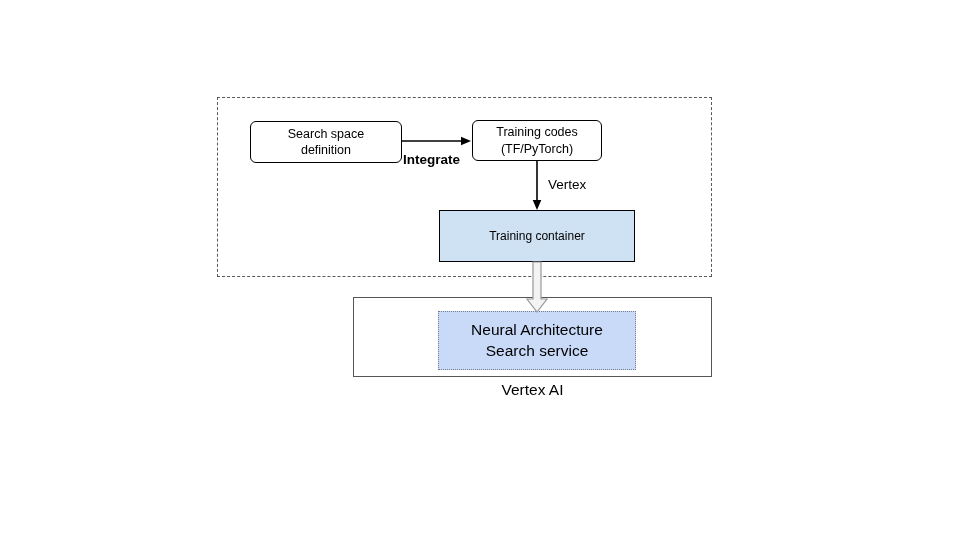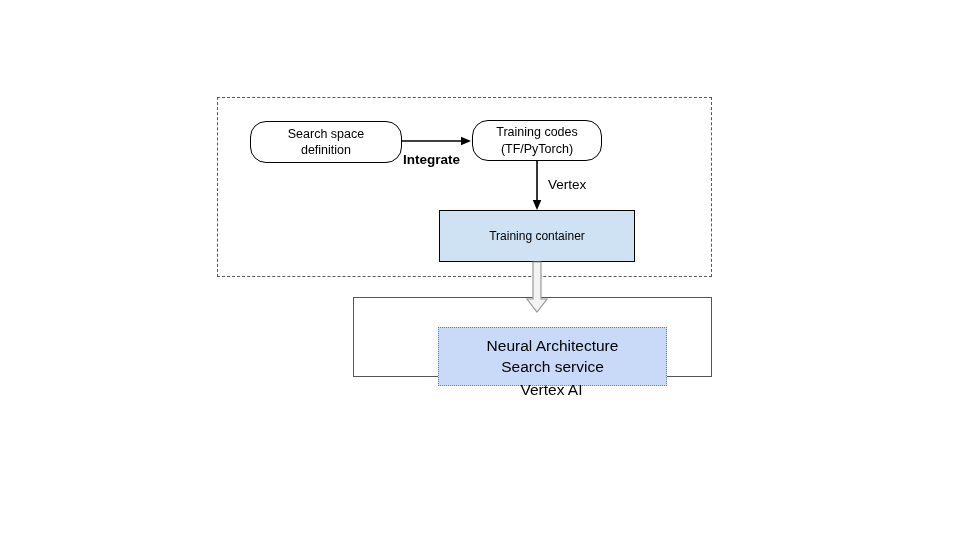--- a/index.html
+++ b/index.html
@@ -17,21 +17,21 @@
   .dev-group {
     left: 217px; top: 97px; width: 495px; height: 180px;
     border: 1px dashed #595959;
     background: transparent;
   }
 
   
   .node-rounded {
     background: #ffffff;
     border: 1.5px solid #000000;
-    border-radius: 16px;
+    border-radius: 6px;
     display: flex; align-items: center; justify-content: center;
     text-align: center;
     font-size: 12.5px; line-height: 1.3; color: #000000;
     white-space: pre-line;
   }
   .search-space { left: 250px; top: 121px; width: 152px; height: 42px; }
   .training-codes { left: 472px; top: 120px; width: 130px; height: 41px; }
 
   
   .training-container {
@@ -44,37 +44,36 @@
 
   
   .vertex-rect {
     left: 353px; top: 297px; width: 359px; height: 80px;
     border: 1px solid #555555;
     background: #ffffff;
   }
 
   
   .nas-service {
-    left: 438px; top: 311px; width: 229px; height: 59px;
+    left: 438px; top: 311px; width: 198px; height: 59px;
     background: #c9daf8;
     border: 1px dotted #708090;
     display: flex; align-items: center; justify-content: center;
     text-align: center; font-size: 15.5px; line-height: 1.35; color: #000000;
     white-space: pre-line;
-    margin-top: 16px;
   }
 
   .edge-label {
     color: #000000; font-size: 13.5px; white-space: nowrap;
   }
   .integrate-label { left: 403px; top: 152px; font-weight: bold; }
   .build-label { left: 548px; top: 177px; }
 
   .vertex-label {
-    left: 372px; top: 381px; width: 359px;
+    left: 353px; top: 381px; width: 359px;
     text-align: center; font-size: 15.5px; color: #000000;
   }
 
   .arrow-layer {
     position: absolute; left: 0; top: 0; width: 960px; height: 540px;
     pointer-events: none;
   }
 </style>
 </head>
 <body>

